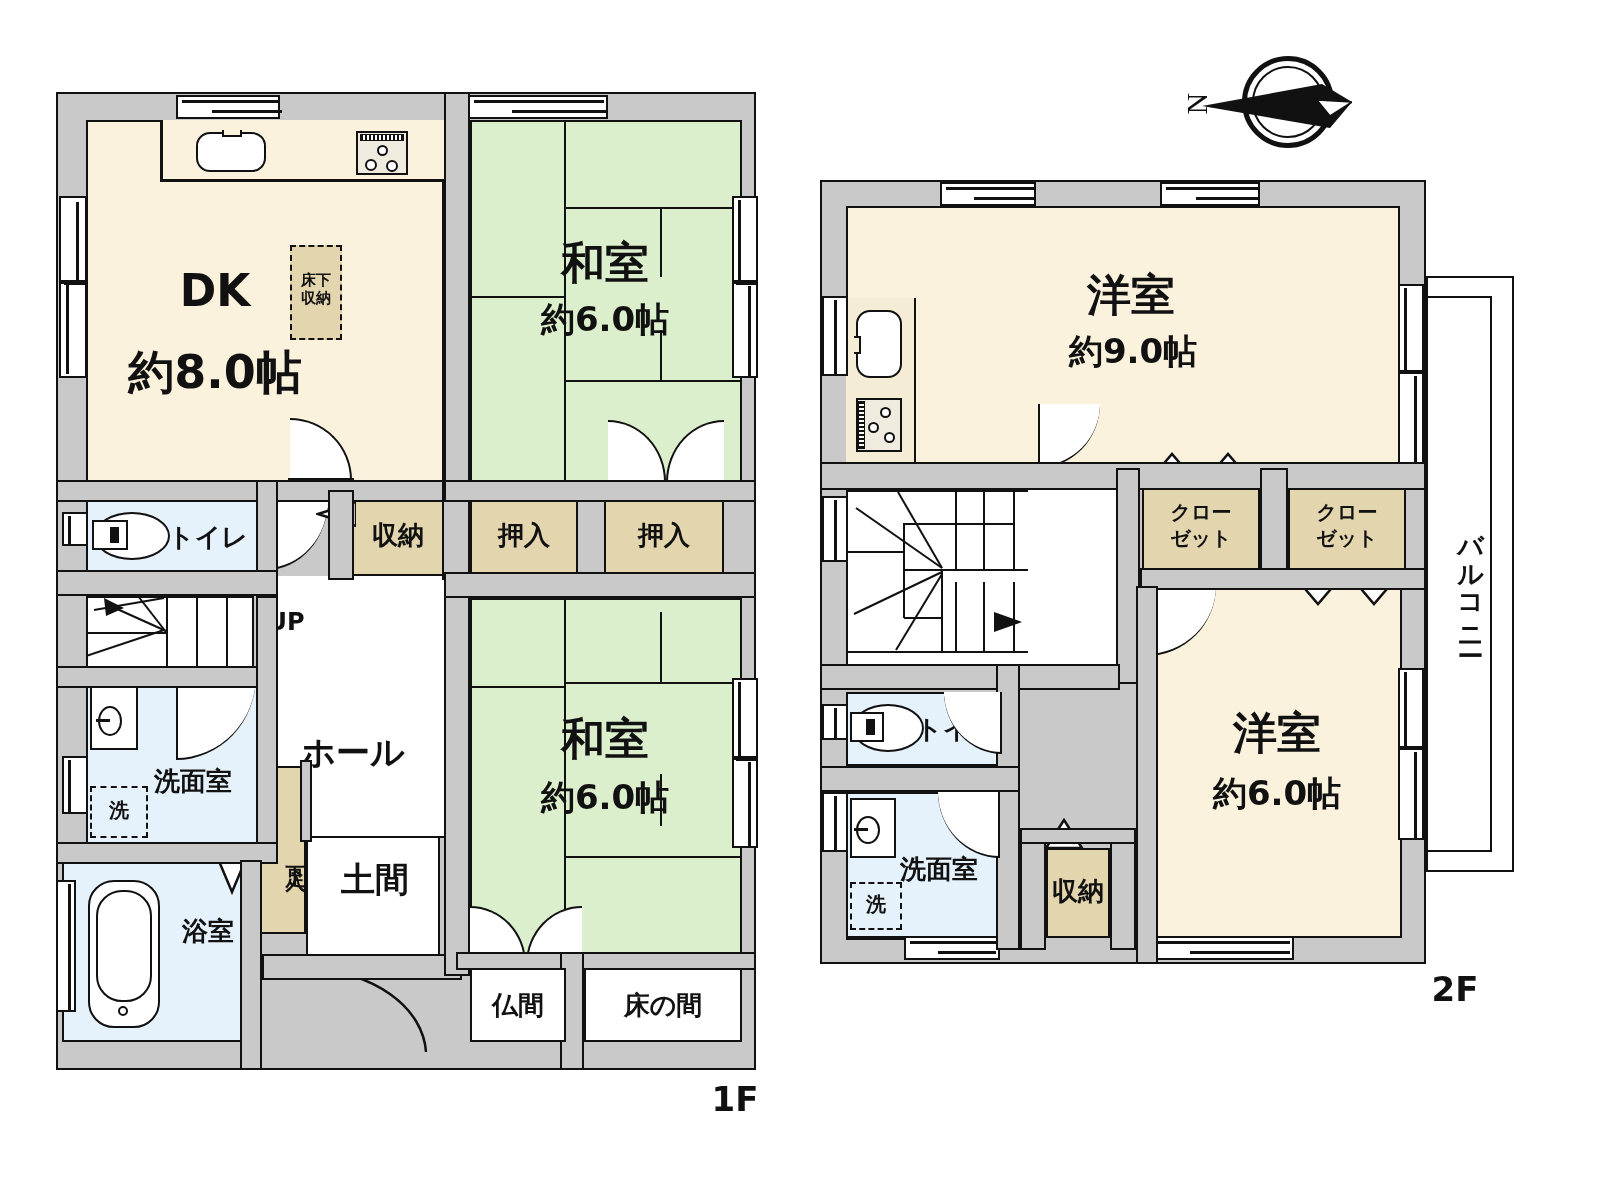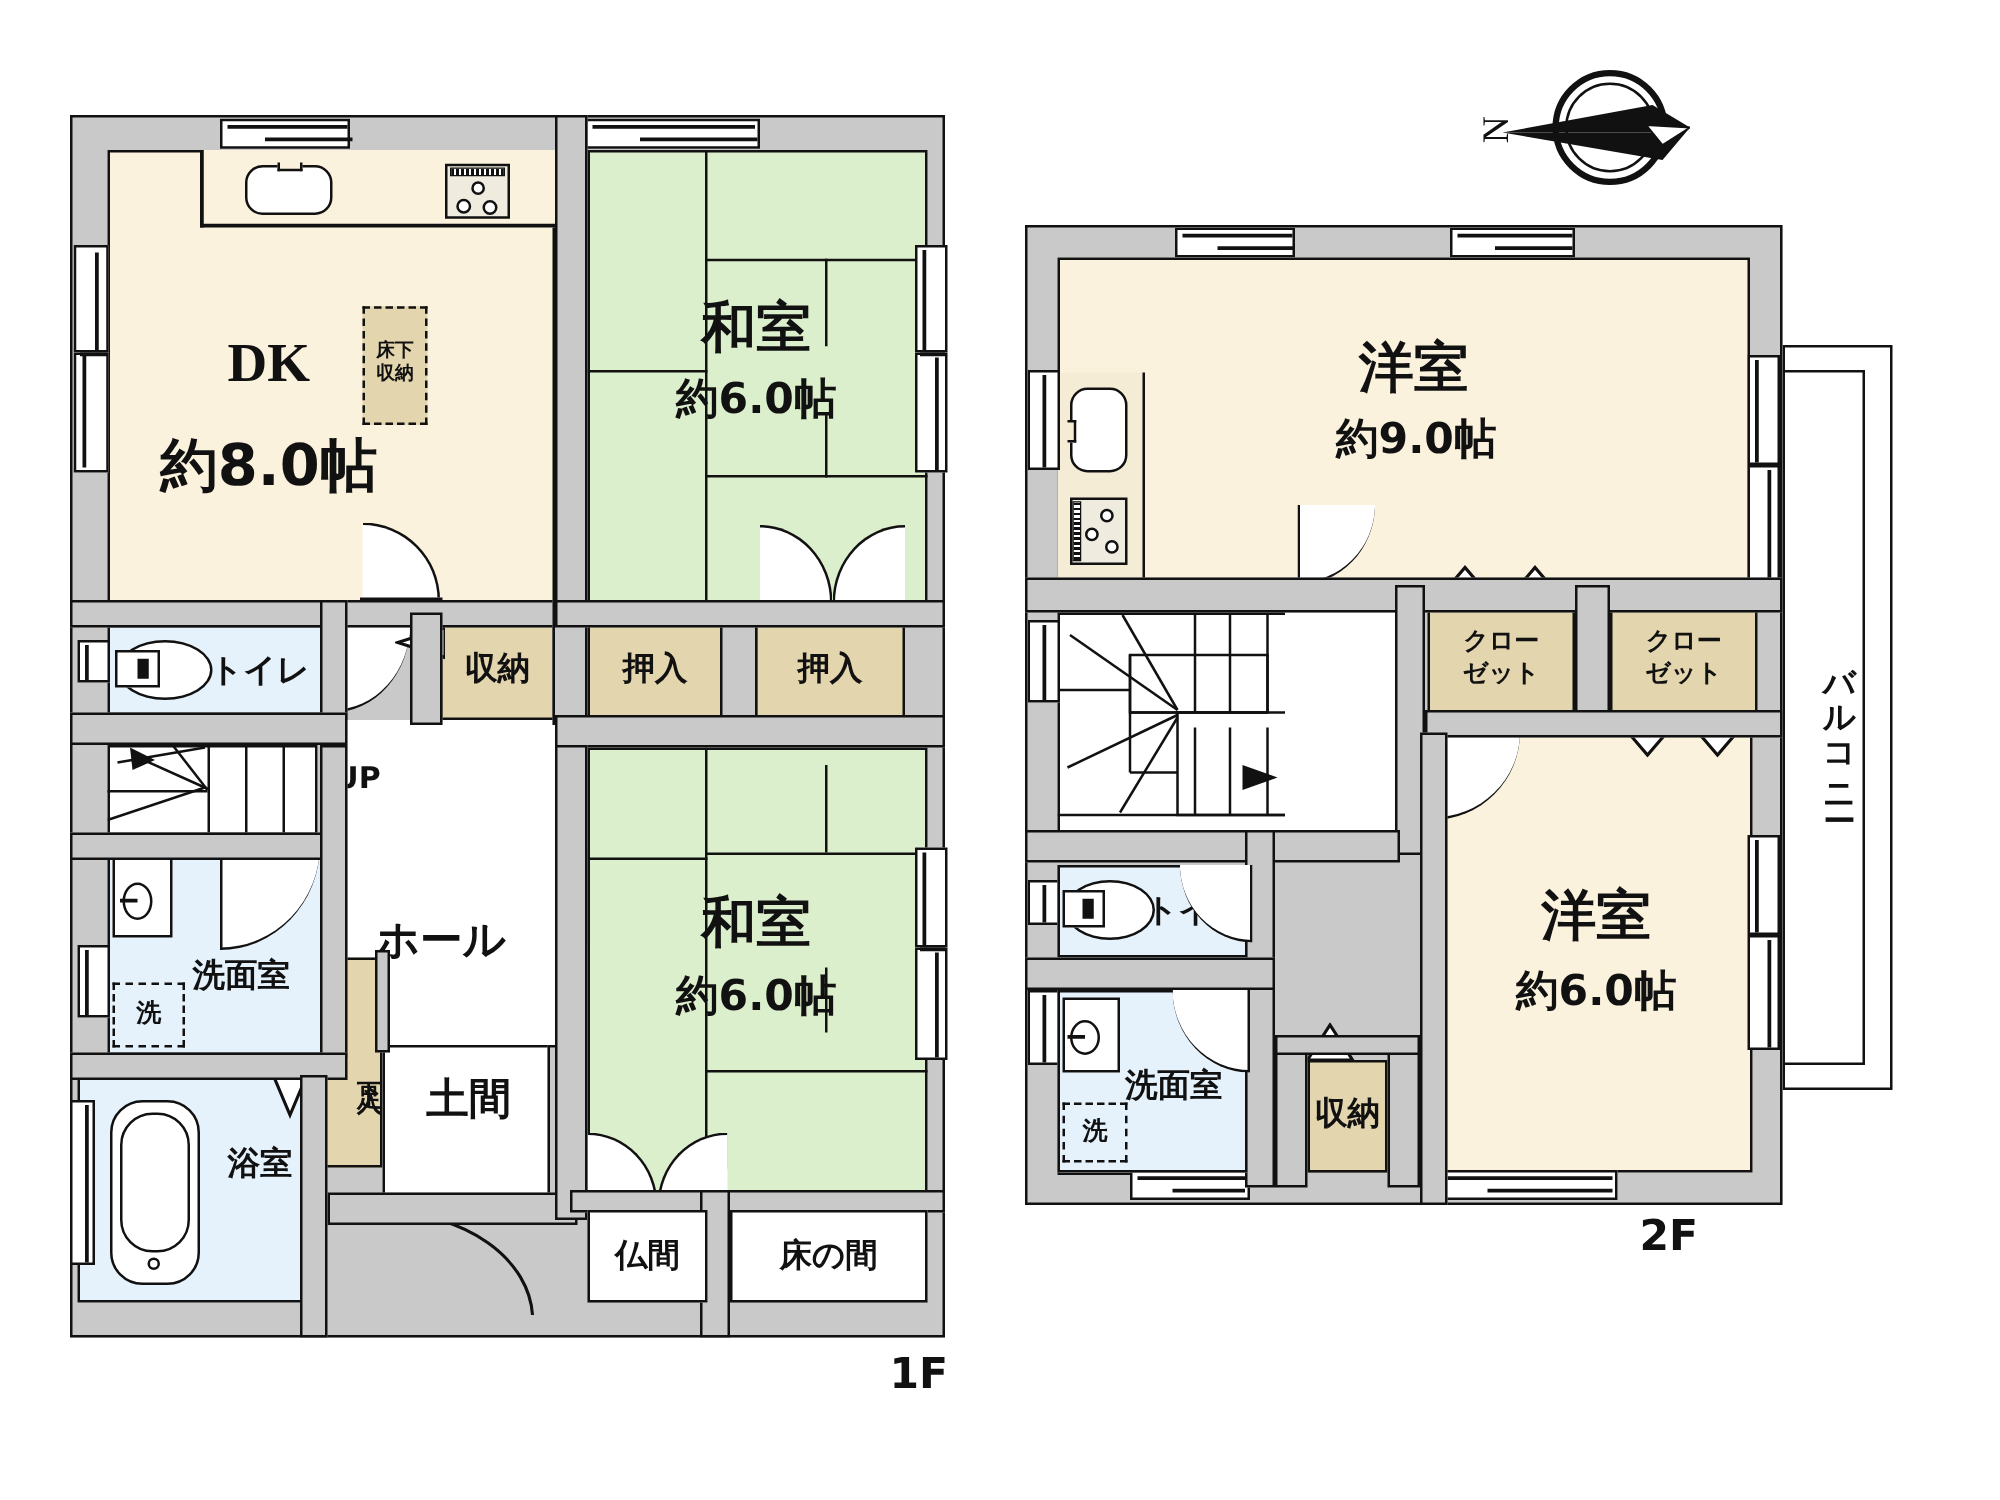--- a/index.html
+++ b/index.html
@@ -78,21 +78,21 @@
     <div class="plain" style="left:160px;top:120px;width:284px;height:62px;background:#fbf2dd;border-bottom:3px solid #111;border-left:3px solid #111;box-sizing:border-box;"></div>
     <div class="fix sink" style="left:196px;top:132px;width:70px;height:40px;"></div>
     <div class="plain" style="left:222px;top:130px;width:20px;height:7px;background:#fbf2dd;border-left:2px solid #111;border-right:2px solid #111;border-bottom:2px solid #111;box-sizing:border-box;"></div>
 
     <div class="fix" style="left:356px;top:131px;width:52px;height:44px;background:#f0ebdf;"></div>
     <div class="plain" style="left:360px;top:134px;width:44px;height:7px;background:repeating-linear-gradient(90deg,#111 0 2px,#fff 2px 4px);border:1px solid #111;box-sizing:border-box;"></div>
     <div class="fix" style="left:377px;top:145px;width:11px;height:11px;border-radius:50%;"></div>
     <div class="fix" style="left:365px;top:159px;width:12px;height:12px;border-radius:50%;"></div>
     <div class="fix" style="left:386px;top:160px;width:12px;height:12px;border-radius:50%;"></div>
 
-    <div class="lbl xl" style="left:150px;top:268px;width:130px;font-family:Liberation Serif, serif;">DK</div>
+    <div class="lbl xl" style="left:150px;top:268px;width:130px;">DK</div>
     <div class="lbl huge" style="left:100px;top:348px;width:230px;">約8.0帖</div>
 
     <div class="dash tan" style="left:290px;top:245px;width:52px;height:95px;"></div>
     <div class="lbl tiny" style="left:290px;top:272px;width:52px;">床下</div>
     <div class="lbl tiny" style="left:290px;top:290px;width:52px;">収納</div>
 
     <div class="swing sw-tr" style="left:290px;top:418px;width:62px;height:62px;border-left:none;border-bottom:none;"></div>
     <div class="plain white" style="left:288px;top:478px;width:66px;height:10px;border-top:2px solid #111;border-bottom:2px solid #111;box-sizing:border-box;"></div>
 
     <div class="sash" style="left:176px;top:95px;width:104px;height:24px;"></div>
@@ -411,21 +411,21 @@
     <div class="fix basin" style="left:856px;top:816px;width:24px;height:28px;"></div>
     <div class="plain" style="left:854px;top:828px;width:14px;height:3px;background:#111;"></div>
     <div class="lbl md" style="left:876px;top:856px;width:126px;">洗面室</div>
     <div class="dash" style="left:850px;top:882px;width:52px;height:48px;"></div>
     <div class="lbl sm" style="left:850px;top:894px;width:52px;">洗</div>
     <div class="swing sw-bl" style="left:938px;top:792px;width:62px;height:66px;border-left:none;border-top:none;"></div>
 
     <div class="room tan" style="left:1046px;top:848px;width:64px;height:90px;"></div>
     <div class="lbl md" style="left:1042px;top:878px;width:72px;">収納</div>
 
-    <div class="lbl floor" style="left:1300px;top:972px;width:70px;">2F</div>
+    <div class="lbl floor" style="left:1420px;top:972px;width:70px;">2F</div>
   </div>
 
   <div id="compass" style="left:1180px;top:48px;width:170px;height:110px;">
     <div class="cring" style="left:62px;top:8px;width:92px;height:92px;"></div>
     <div class="cring2" style="left:72px;top:18px;width:72px;height:72px;"></div>
     <svg class="needle" style="left:22px;top:28px;width:150px;height:56px;" viewBox="0 0 150 56">
       <polygon points="0,30 120,8 150,26 122,30" fill="#111"></polygon>
       <polygon points="0,30 122,30 150,26 128,52" fill="#111"></polygon>
       <polygon points="115,24 150,26 128,40" fill="#fff" stroke="#111" stroke-width="1.5"></polygon>
     </svg>

